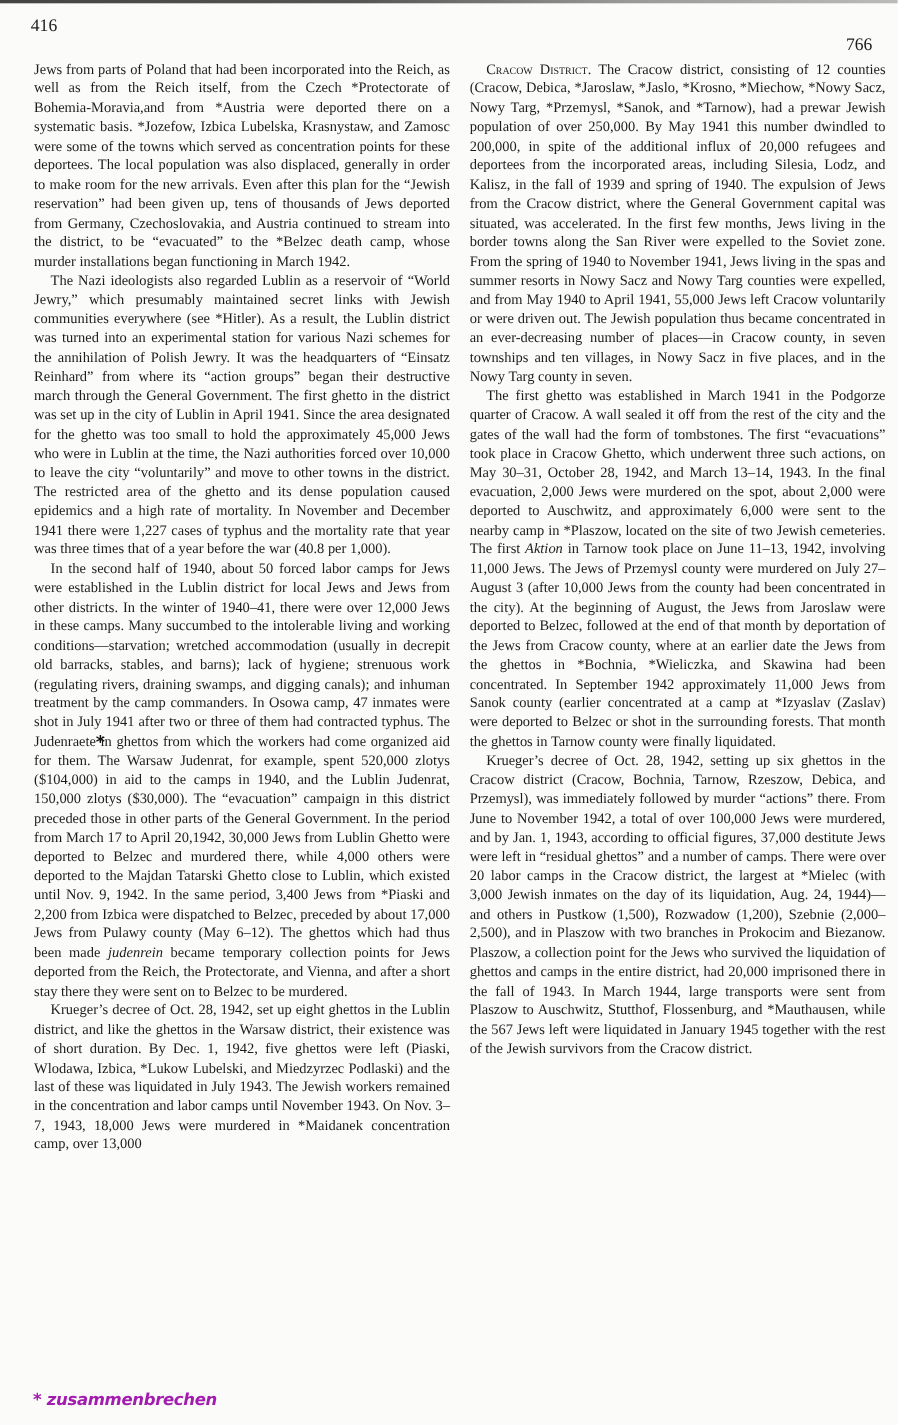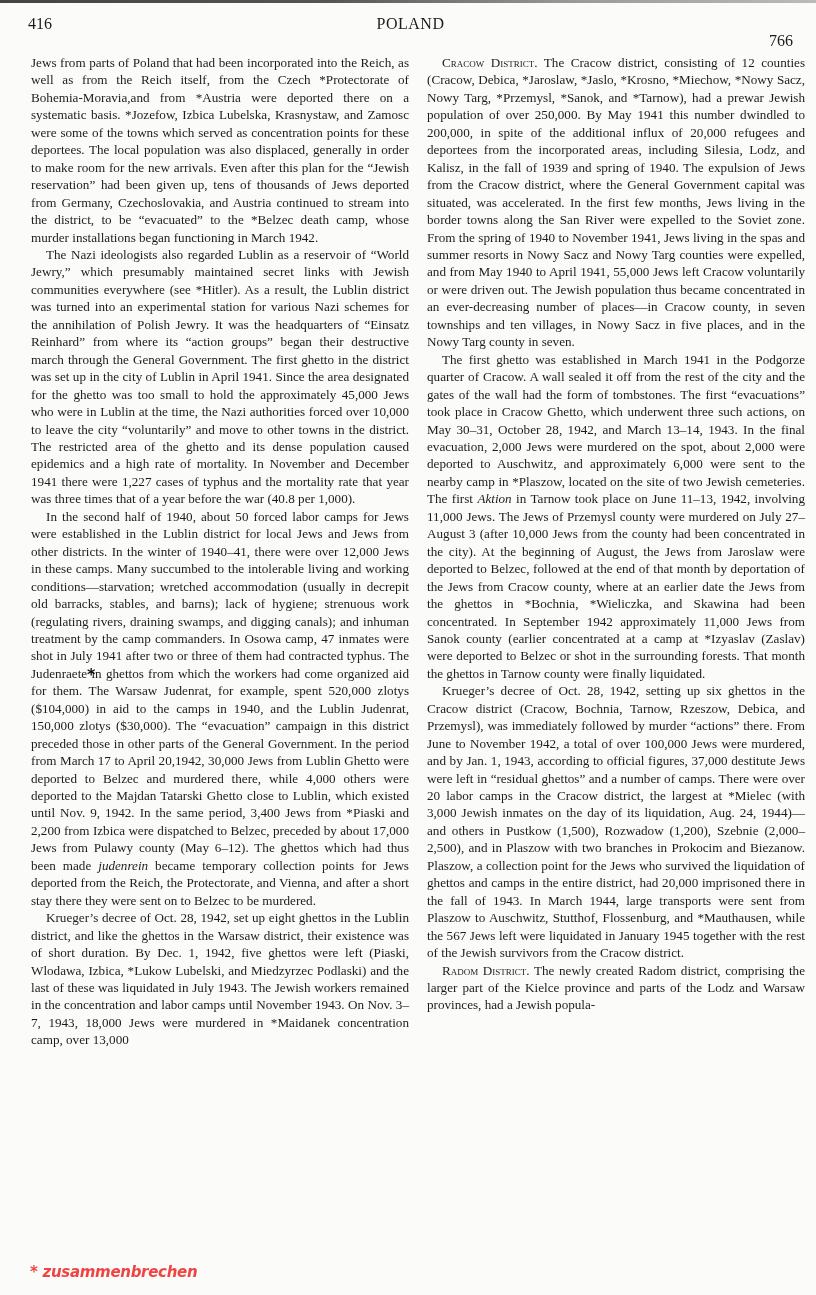--- a/index.html
+++ b/index.html
@@ -27,47 +27,45 @@
       text-align: justify; hyphens: none;
     }
     .col-left { left: 31px; }
     .col-right { left: 427px; }
     .col p { margin: 0; text-indent: 0; }
     .col p.indent { text-indent: 15px; }
     .sc { font-variant: small-caps; margin-top: 28px; }
     .handwritten {
       position: absolute; left: 30px; top: 1263px;
       font-family: "DejaVu Sans", sans-serif; font-weight: bold;
-      font-size: 15px; font-style: italic; color: #ef4444; letter-spacing: -0.3px;
+      font-size: 15px; font-style: italic; color: #a21caf; letter-spacing: -0.3px;
     }
     .star-mark {
       position: absolute; left: 87px; top: 665px;
       font-family: "DejaVu Sans", sans-serif; font-weight: bold; font-size: 16px; color: #111;
     }
     em { font-style: italic; }
   </style>
 </head>
 <body>
 
 <div class="top-rule"></div>
 
 <div class="running-head">
   <span class="page-left">416</span>
-  <span class="header-title">POLAND</span>
   <span class="page-right">766</span>
 </div>
 
 <div class="col col-left">
   <p>Jews from parts of Poland that had been incorporated into the Reich, as well as from the Reich itself, from the Czech *Protectorate of Bohemia-Moravia,and from *Austria were deported there on a systematic basis. *Jozefow, Izbica Lubelska, Krasnystaw, and Zamosc were some of the towns which served as concentration points for these deportees. The local population was also displaced, generally in order to make room for the new arrivals. Even after this plan for the “Jewish reservation” had been given up, tens of thousands of Jews deported from Germany, Czechoslovakia, and Austria continued to stream into the district, to be “evacuated” to the *Belzec death camp, whose murder installations began functioning in March 1942.</p>
   <p class="indent">The Nazi ideologists also regarded Lublin as a reservoir of “World Jewry,” which presumably maintained secret links with Jewish communities everywhere (see *Hitler). As a result, the Lublin district was turned into an experimental station for various Nazi schemes for the annihilation of Polish Jewry. It was the headquarters of “Einsatz Reinhard” from where its “action groups” began their destructive march through the General Government. The first ghetto in the district was set up in the city of Lublin in April 1941. Since the area designated for the ghetto was too small to hold the approximately 45,000 Jews who were in Lublin at the time, the Nazi authorities forced over 10,000 to leave the city “voluntarily” and move to other towns in the district. The restricted area of the ghetto and its dense population caused epidemics and a high rate of mortality. In November and December 1941 there were 1,227 cases of typhus and the mortality rate that year was three times that of a year before the war (40.8 per 1,000).</p>
   <p class="indent"><span>In the second half of 1940, about 50 forced labor camps for Jews were established in the Lublin district for local Jews and Jews from other districts. In the winter of 1940–41, there were over 12,000 Jews in these camps. Many succumbed to the intolerable living and working conditions—starvation; wretched accommodation (usually in decrepit old barracks, stables, and barns); lack of hygiene; strenuous work (regulating rivers, draining swamps, and digging canals); and inhuman treatment by the camp commanders. In Osowa camp, 47 inmates were shot in July 1941 after two or three of them had contracted typhus. The Judenraete in ghettos from which the workers had come organized aid for them. The Warsaw Judenrat, for example, spent 520,000 zlotys ($104,000) in aid to the camps in 1940, and the Lublin Judenrat, 150,000 zlotys ($30,000). The “evacuation” campaign in this district preceded those in other parts of the General Government. In the period from March 17 to April 20,1942, 30,000 Jews from Lublin Ghetto were deported to Belzec and murdered there, while 4,000 others were deported to the Majdan Tatarski Ghetto close to Lublin, which existed until Nov. 9, 1942. In the same period, 3,400 Jews from *Piaski and 2,200 from Izbica were dispatched to Belzec, preceded by about 17,000 Jews from Pulawy county (May 6–12). The ghettos which had thus been made </span><em>judenrein</em><span> became temporary collection points for Jews deported from the Reich, the Protectorate, and Vienna, and after a short stay there they were sent on to Belzec to be murdered.</span></p>
   <p class="indent">Krueger’s decree of Oct. 28, 1942, set up eight ghettos in the Lublin district, and like the ghettos in the Warsaw district, their existence was of short duration. By Dec. 1, 1942, five ghettos were left (Piaski, Wlodawa, Izbica, *Lukow Lubelski, and Miedzyrzec Podlaski) and the last of these was liquidated in July 1943. The Jewish workers remained in the concentration and labor camps until November 1943. On Nov. 3–7, 1943, 18,000 Jews were murdered in *Maidanek concentration camp, over 13,000</p>
 </div>
 
 <div class="col col-right">
   <p class="indent"><span class="sc">Cracow District.</span><span> The Cracow district, consisting of 12 counties (Cracow, Debica, *Jaroslaw, *Jaslo, *Krosno, *Miechow, *Nowy Sacz, Nowy Targ, *Przemysl, *Sanok, and *Tarnow), had a prewar Jewish population of over 250,000. By May 1941 this number dwindled to 200,000, in spite of the additional influx of 20,000 refugees and deportees from the incorporated areas, including Silesia, Lodz, and Kalisz, in the fall of 1939 and spring of 1940. The expulsion of Jews from the Cracow district, where the General Government capital was situated, was accelerated. In the first few months, Jews living in the border towns along the San River were expelled to the Soviet zone. From the spring of 1940 to November 1941, Jews living in the spas and summer resorts in Nowy Sacz and Nowy Targ counties were expelled, and from May 1940 to April 1941, 55,000 Jews left Cracow voluntarily or were driven out. The Jewish population thus became concentrated in an ever-decreasing number of places—in Cracow county, in seven townships and ten villages, in Nowy Sacz in five places, and in the Nowy Targ county in seven.</span></p>
   <p class="indent"><span>The first ghetto was established in March 1941 in the Podgorze quarter of Cracow. A wall sealed it off from the rest of the city and the gates of the wall had the form of tombstones. The first “evacuations” took place in Cracow Ghetto, which underwent three such actions, on May 30–31, October 28, 1942, and March 13–14, 1943. In the final evacuation, 2,000 Jews were murdered on the spot, about 2,000 were deported to Auschwitz, and approximately 6,000 were sent to the nearby camp in *Plaszow, located on the site of two Jewish cemeteries. The first </span><em>Aktion</em><span> in Tarnow took place on June 11–13, 1942, involving 11,000 Jews. The Jews of Przemysl county were murdered on July 27–August 3 (after 10,000 Jews from the county had been concentrated in the city). At the beginning of August, the Jews from Jaroslaw were deported to Belzec, followed at the end of that month by deportation of the Jews from Cracow county, where at an earlier date the Jews from the ghettos in *Bochnia, *Wieliczka, and Skawina had been concentrated. In September 1942 approximately 11,000 Jews from Sanok county (earlier concentrated at a camp at *Izyaslav (Zaslav) were deported to Belzec or shot in the surrounding forests. That month the ghettos in Tarnow county were finally liquidated.</span></p>
   <p class="indent">Krueger’s decree of Oct. 28, 1942, setting up six ghettos in the Cracow district (Cracow, Bochnia, Tarnow, Rzeszow, Debica, and Przemysl), was immediately followed by murder “actions” there. From June to November 1942, a total of over 100,000 Jews were murdered, and by Jan. 1, 1943, according to official figures, 37,000 destitute Jews were left in “residual ghettos” and a number of camps. There were over 20 labor camps in the Cracow district, the largest at *Mielec (with 3,000 Jewish inmates on the day of its liquidation, Aug. 24, 1944)—and others in Pustkow (1,500), Rozwadow (1,200), Szebnie (2,000–2,500), and in Plaszow with two branches in Prokocim and Biezanow. Plaszow, a collection point for the Jews who survived the liquidation of ghettos and camps in the entire district, had 20,000 imprisoned there in the fall of 1943. In March 1944, large transports were sent from Plaszow to Auschwitz, Stutthof, Flossenburg, and *Mauthausen, while the 567 Jews left were liquidated in January 1945 together with the rest of the Jewish survivors from the Cracow district.</p>
-  <p class="indent"><span class="sc">Radom District.</span><span> The newly created Radom district, comprising the larger part of the Kielce province and parts of the Lodz and Warsaw provinces, had a Jewish popula-</span></p>
 </div>
 
 <div class="star-mark">*</div>
 <div class="handwritten">* zusammenbrechen</div>
 
 </body></html>

